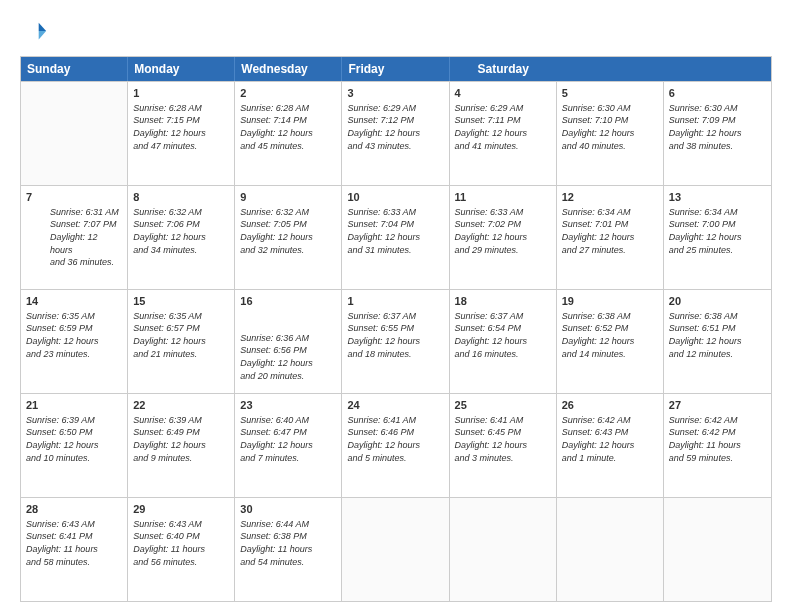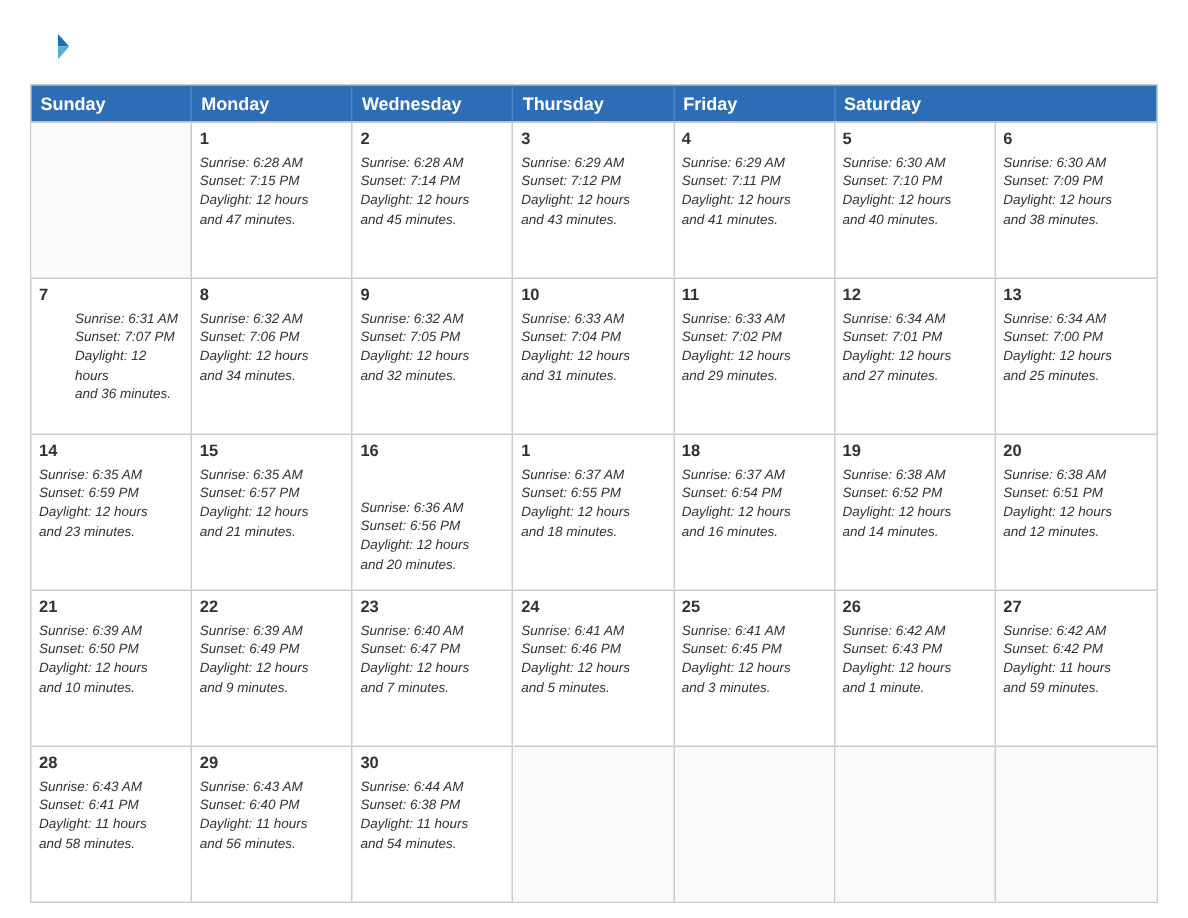--- a/index.html
+++ b/index.html
@@ -64,21 +64,21 @@
       background: #2d6db5;
     }
     .cal-header-cell {
       color: #fff;
       font-size: 12px;
       font-weight: bold;
       padding: 5px 6px;
       text-align: left;
       border-right: 1px solid #4a85c7;
     }
-    .cal-header-cell:last-child { border-right: none; }
+    .cal-header-cell:last-child { border-right: none; text-align: center; }
     .cal-body {
       display: flex;
       flex-direction: column;
       flex: 1;
     }
     .cal-week {
       display: grid;
       grid-template-columns: repeat(7, 1fr);
       flex: 1;
       border-top: 1px solid #ccc;
@@ -126,21 +126,20 @@
       <div class="month-title"></div>
       <div class="location"></div>
     </div>
   </div>
 
   <div class="calendar">
     <div class="cal-header-row">
     <div class="cal-header-cell">Sunday</div>
         <div class="cal-header-cell">Monday</div>
         <div class="cal-header-cell">Wednesday</div>
-        <div class="cal-header-cell">Thursday</div>
         <div class="cal-header-cell">Friday</div>
         <div class="cal-header-cell">Saturday</div>
       </div>
     <div class="cal-body">
     <div class="cal-week">
           <div class="cal-cell empty"></div>
           <div class="cal-cell">
             <span class="day-num">1</span>
             <div class="day-info" style="white-space: pre-line;">Sunrise: 6:28 AM
 Sunset: 7:15 PM

